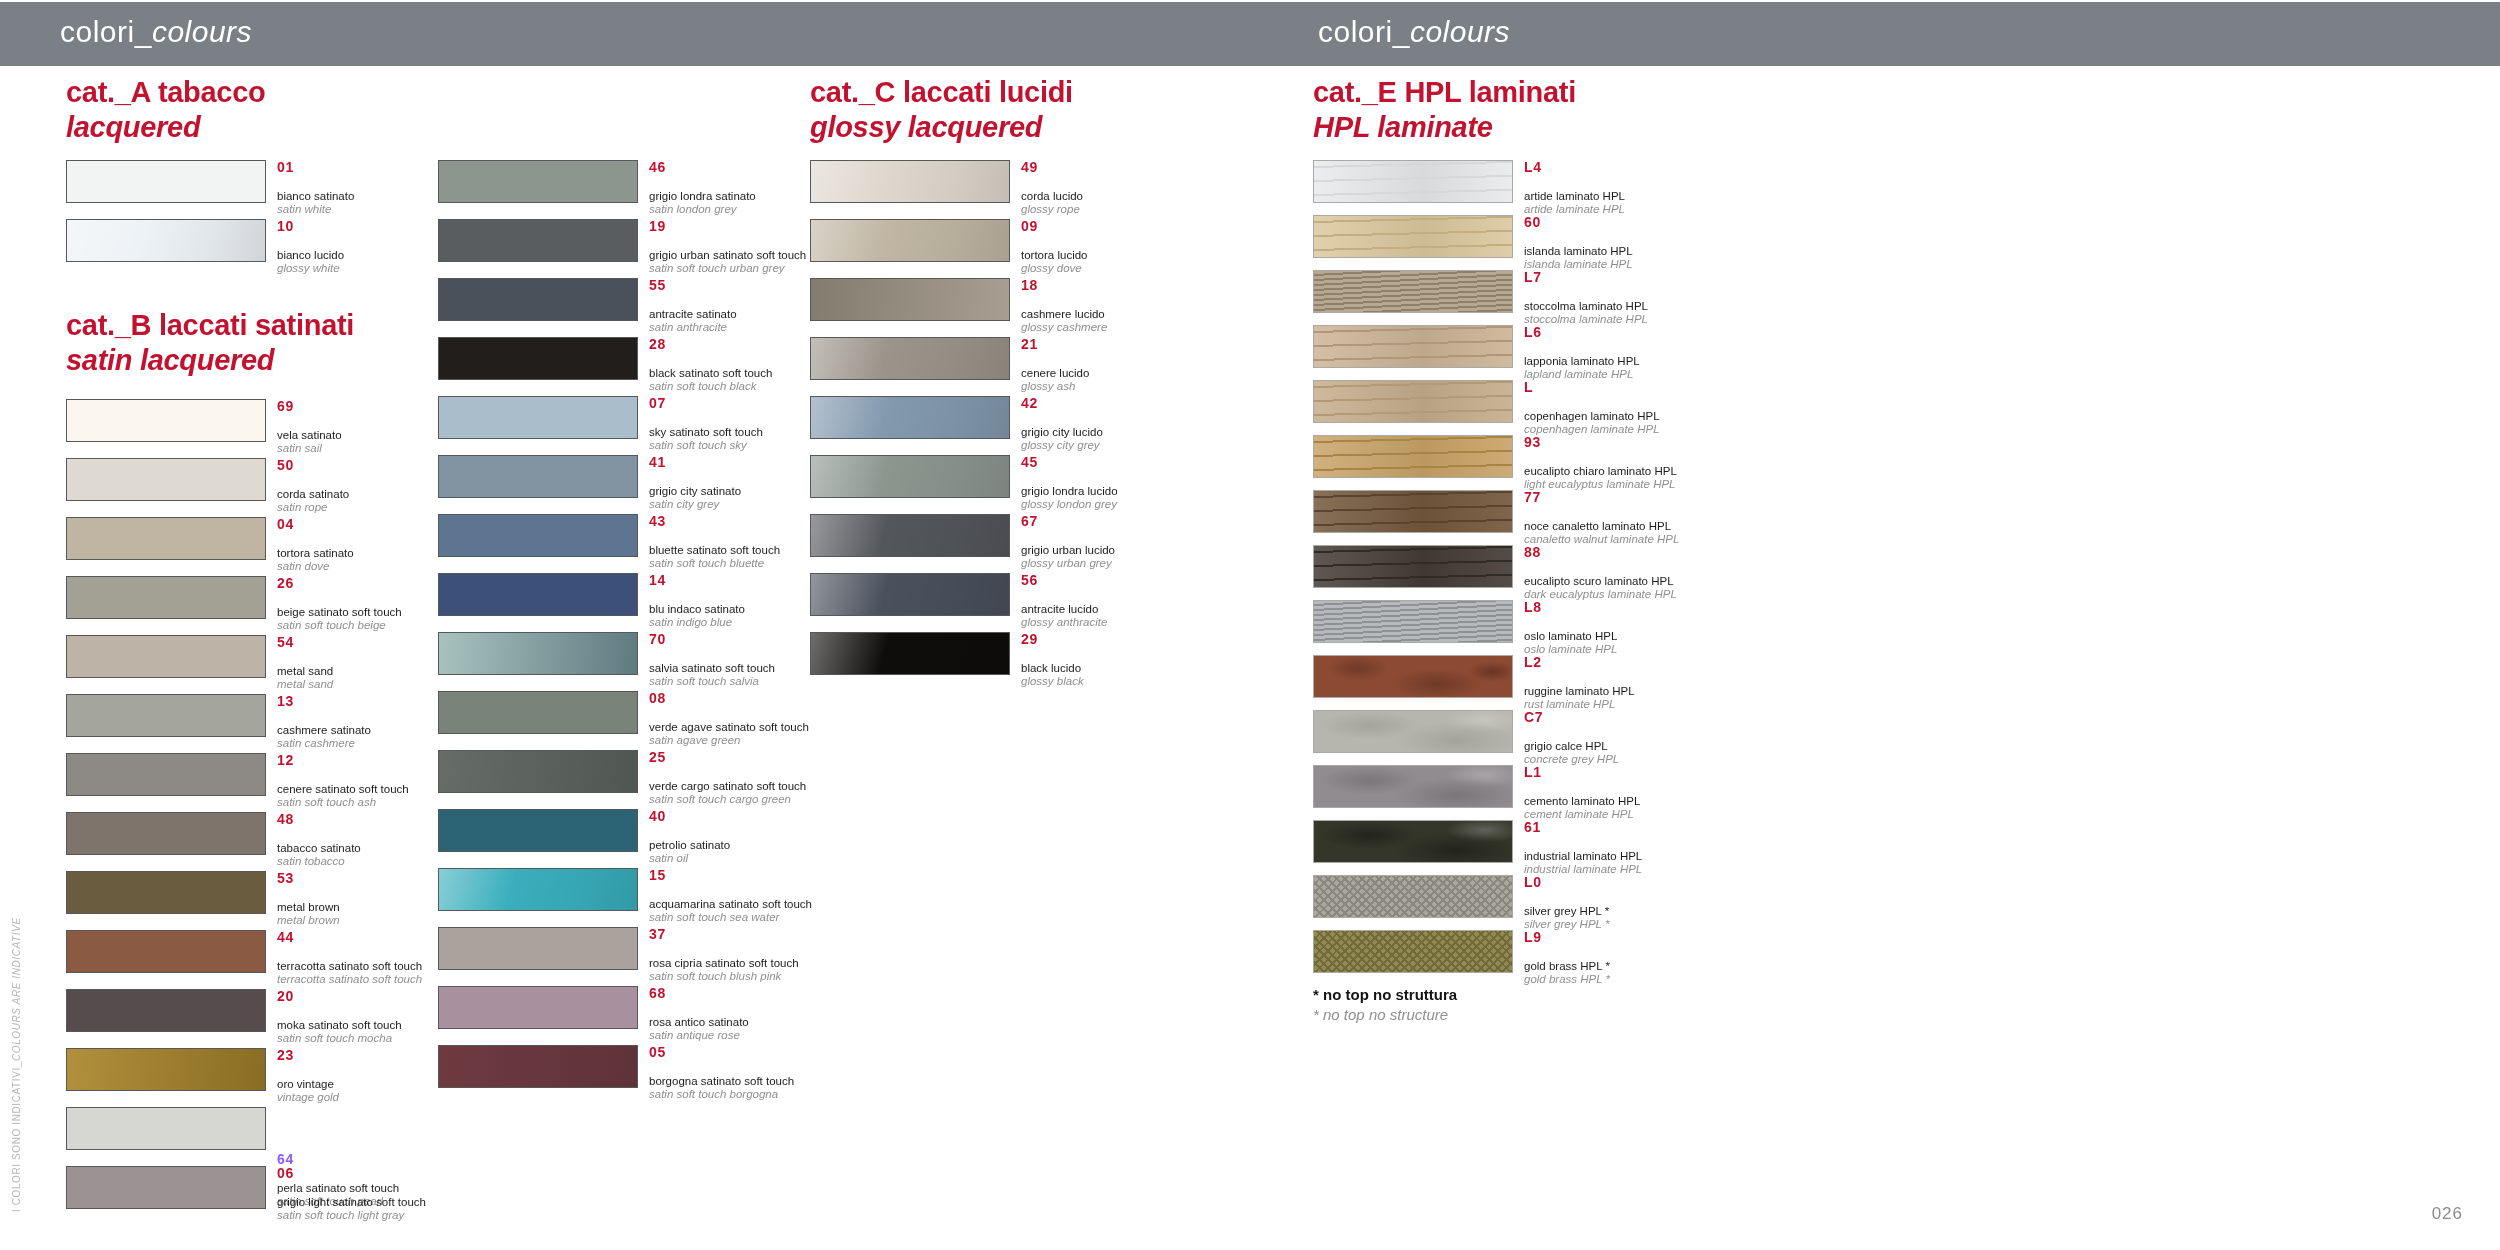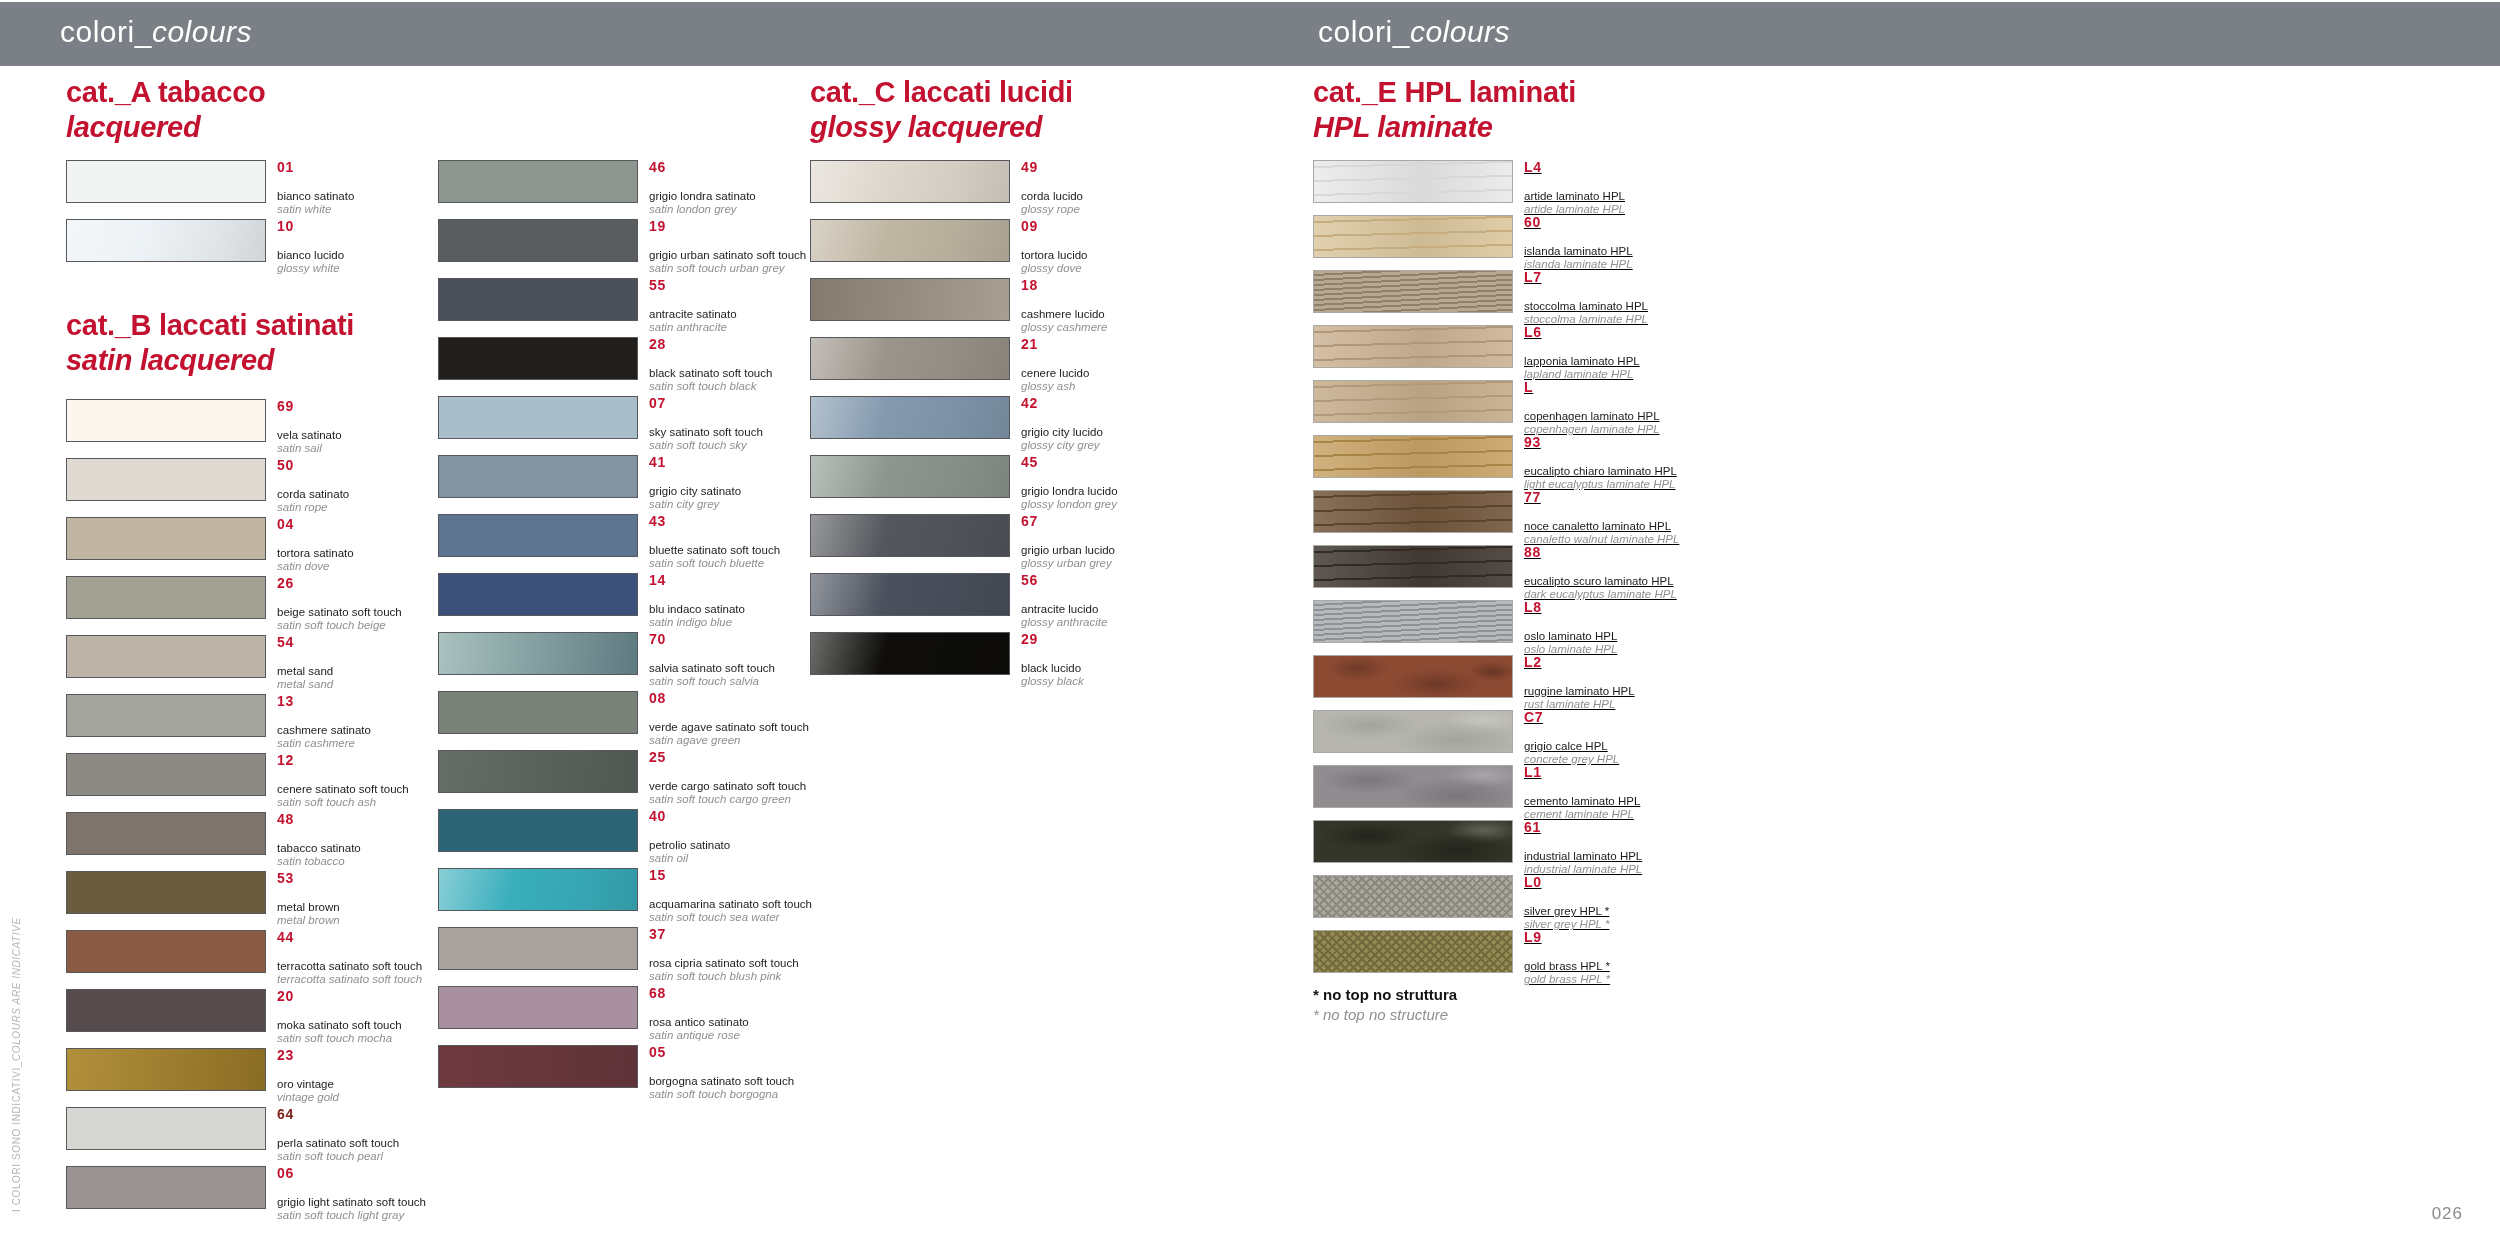--- a/index.html
+++ b/index.html
@@ -17,21 +17,21 @@
   #col-ab{left:66px;top:75px;width:415px;}
   #col-2 {left:438px;top:160px;width:415px;}
   #col-c {left:810px;top:75px;width:420px;}
   #col-e {left:1313px;top:75px;width:435px;}
   
   .heading{height:85px;box-sizing:border-box;font-weight:700;font-size:29px;line-height:1.2;letter-spacing:-0.3px;}
   .heading.mid{height:121px;padding-top:30px;}
   .heading .h2{font-style:italic;}
   
   .row{display:flex;align-items:flex-start;height:43px;margin-bottom:16px;}
-  #col-e .row{margin-bottom:12px;text-decoration:underline;}
+  #col-e .row{margin-bottom:12px;}
   .sw{flex:none;width:200px;height:43px;box-sizing:border-box;border:1px solid #56585c;position:relative;}
   #col-e .sw{border-color:#a9a9a6;}
   .lbl{margin-left:11px;line-height:1.15;}
   .code{font-weight:700;font-size:14px;line-height:1.0;letter-spacing:.6px;}
   .nit{color:#1c1c1c;font-size:11.5px;margin-top:16px;}
   .nen{color:#8f8f8f;font-style:italic;font-size:11.5px;}
   
   .t-plain{background:var(--c1);}
   .t-gloss{background:var(--c1);}
   .t-gloss::after{content:"";position:absolute;inset:0;
@@ -198,21 +198,21 @@
     <div class="sw t-grad" style="--c1: #b1903c; --c2: #8a6d24;"></div>
     <div class="lbl">
       <div class="code" style="color: rgb(195, 18, 47);">23</div>
       <div class="nit">oro vintage</div>
       <div class="nen">vintage gold</div>
     </div>
   </div>
         <div class="row">
     <div class="sw t-plain" style="--c1: #d6d7d3; --c2: #d6d7d3;"></div>
     <div class="lbl">
-      <div class="code" style="color: #7f1d1d;">64</div>
+      <div class="code" style="color: #8b5cf6; margin-top: 45px;">64</div>
       <div class="nit">perla satinato soft touch</div>
       <div class="nen">satin soft touch pearl</div>
     </div>
   </div>
         <div class="row">
     <div class="sw t-plain" style="--c1: #9b9293; --c2: #9b9293;"></div>
     <div class="lbl">
       <div class="code" style="color: rgb(195, 18, 47);">06</div>
       <div class="nit">grigio light satinato soft touch</div>
       <div class="nen">satin soft touch light gray</div>

